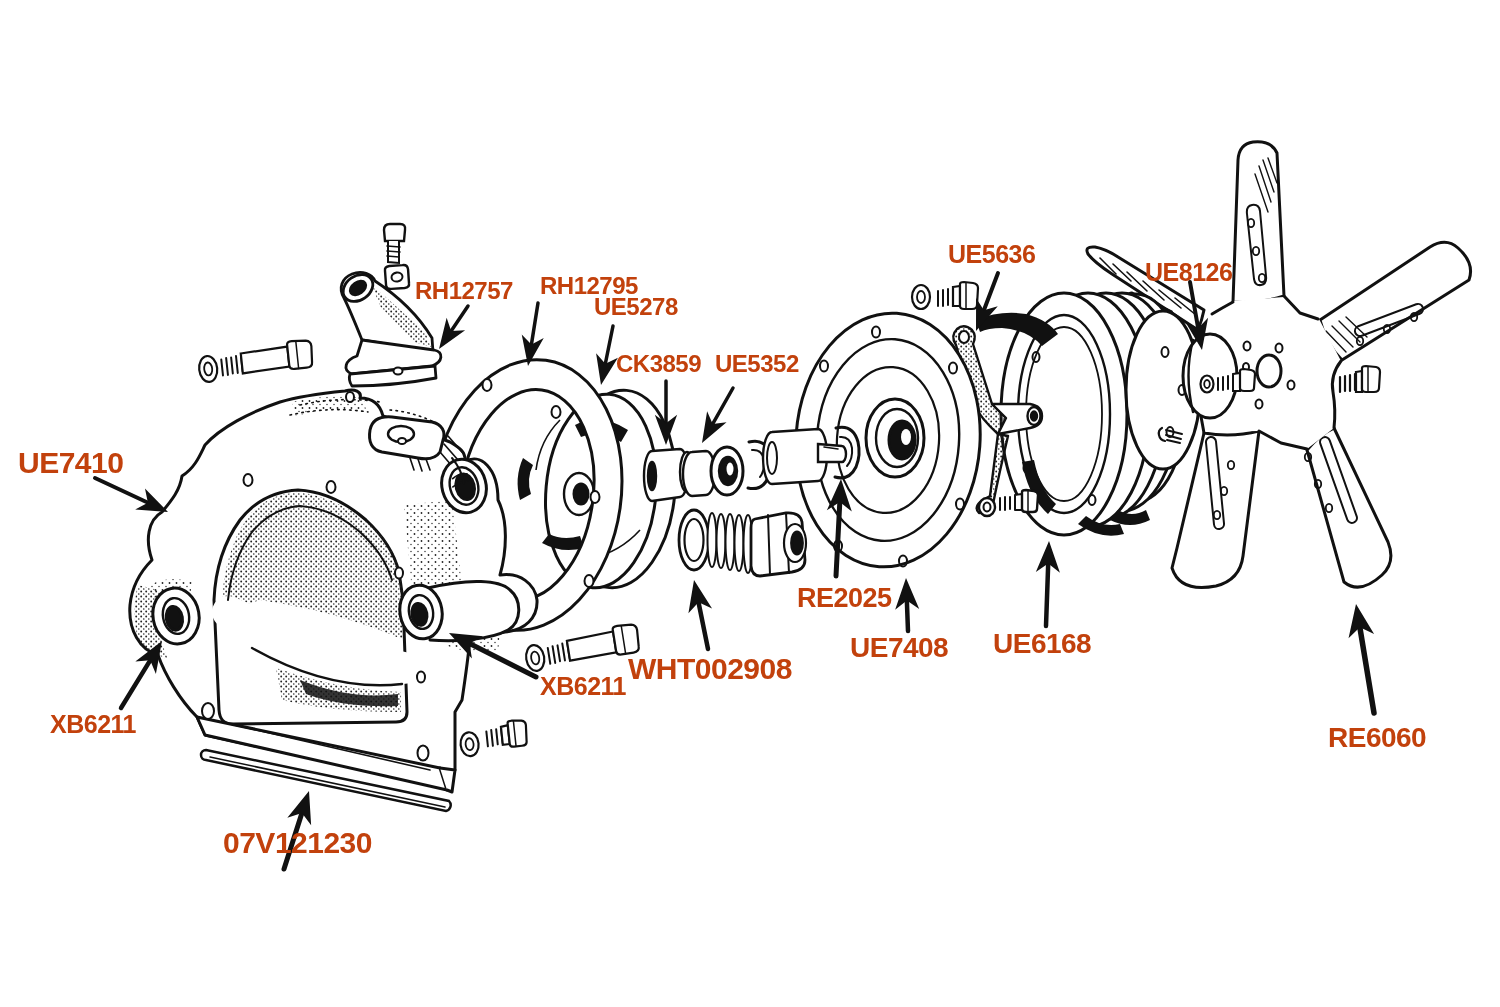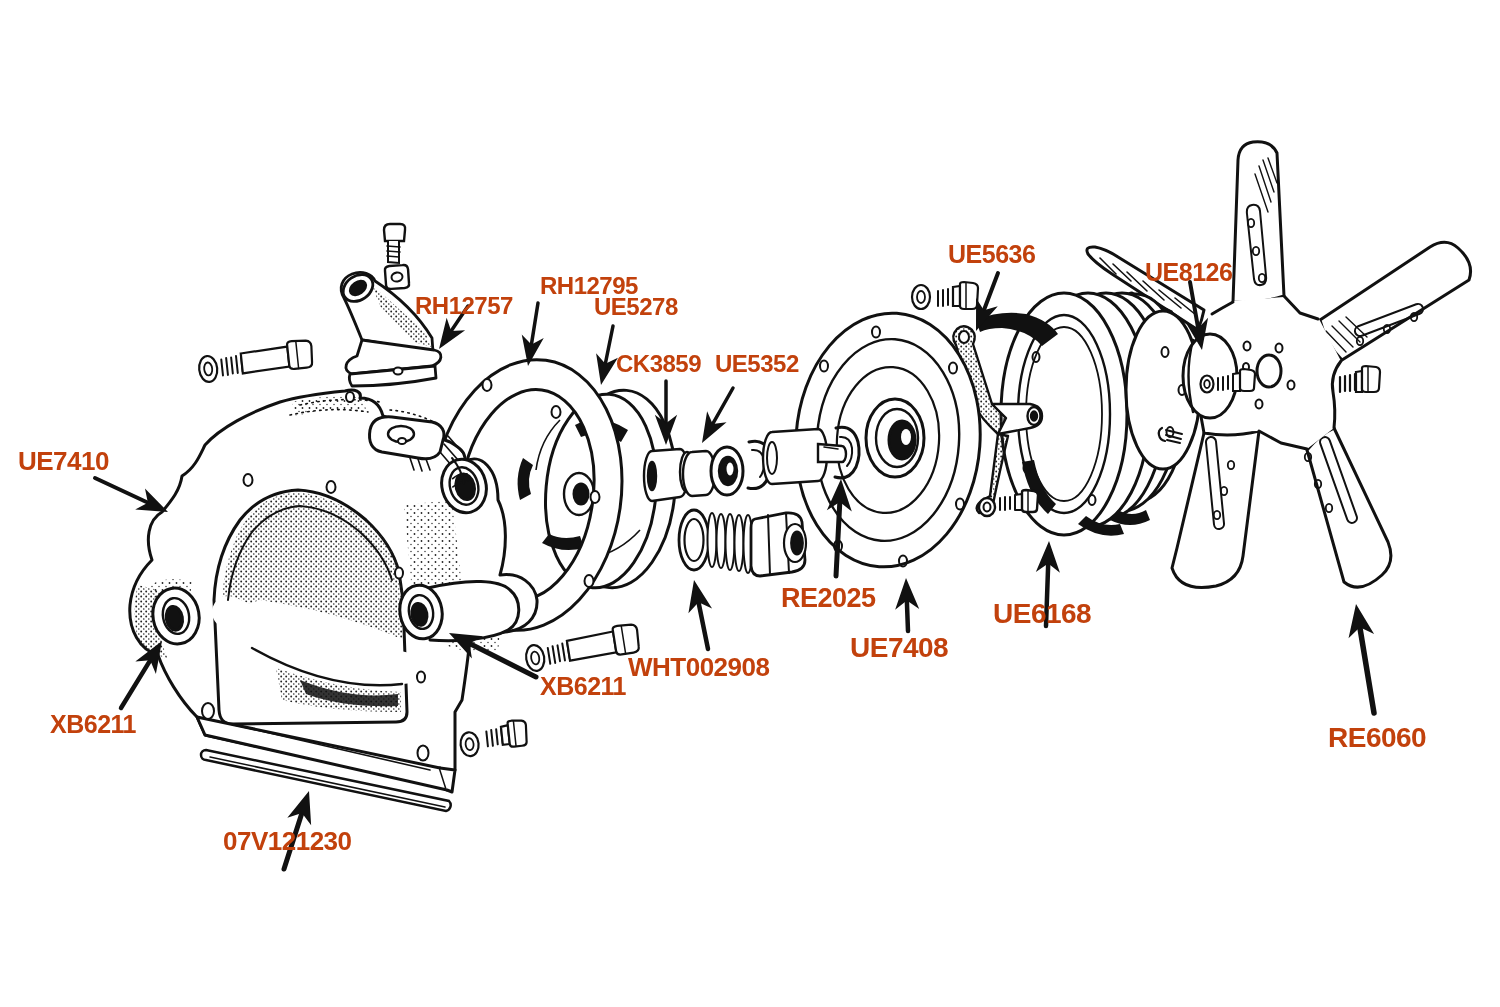--- a/index.html
+++ b/index.html
@@ -1,22 +1,22 @@
 <!DOCTYPE html>
 <html><head>
 <meta charset="utf-8">
 <style>
   html,body{margin:0;padding:0;background:#e8e8e8;}
   #stage{position:relative;width:1500px;height:1007px;background:#ffffff;overflow:hidden;
          font-family:"Liberation Sans",sans-serif;}
   #drawing{position:absolute;left:0;top:0;}
   .lbl{position:absolute;color:#c2410c;font-weight:bold;letter-spacing:-0.5px;
        white-space:nowrap;line-height:1;user-select:none;}
-  .s24{font-size:24px;} .s25{font-size:25px;} .s26{font-size:26px;}
-  .s27{font-size:27px;} .s28{font-size:28px;}
+  .s24{font-size:24px;} .s25{font-size:25px;} .s26{font-size:30px;}
+  .s27{font-size:27px;margin-left:16px;} .s28{font-size:28px;}
 </style>
 </head>
 <body>
 
 <div id="stage">
 
 <svg id="drawing" width="1500" height="1007" viewBox="0 0 1500 1007">
   <defs>
     <pattern id="st1" width="7" height="7" patternUnits="userSpaceOnUse">
       <circle cx="1.5" cy="2" r="0.9" fill="#222"></circle>
@@ -402,30 +402,30 @@
         <polygon points="694,580 712.0531576855911,608.3768567247886 698.4955281423877,602.1565315589106 688.4344204877078,613.1690642721852" stroke="none"></polygon>
         <line x1="121" y1="708" x2="152.16618184458466" y2="657.0698979612885" stroke-width="4.5" stroke-linecap="round"></line>
         <polygon points="162,641 155.88855522046097,674.0728399552661 150.1994182135016,660.2838775535462 135.3320509281546,661.4934865823623" stroke="none"></polygon>
         <line x1="536" y1="677" x2="466.1334341878668" y2="641.6651851065074" stroke-width="5" stroke-linecap="round"></line>
         <polygon points="449,633 483.1971202001604,636.2873956281198 469.5601210254402,643.3982221278088 471.91432709272897,658.5965547269047" stroke="none"></polygon>
         <line x1="284" y1="869" x2="303.13980130435647" y2="809.2838199304078" stroke-width="5" stroke-linecap="round"></line>
         <polygon points="309,791 311.1365307744534,825.288266743156 301.96776156522776,812.9405839164893 287.3294735734015,817.6577996915368" stroke="none"></polygon>
       </g>
 </svg>
 
-<div class="lbl s24" style="left:415px;top:294px">RH12757</div>
+<div class="lbl s24" style="left:415px;top:279px">RH12757</div>
 <div class="lbl s24" style="left:540px;top:274px">RH12795</div>
 <div class="lbl s24" style="left:594px;top:295px">UE5278</div>
 <div class="lbl s24" style="left:616px;top:352px">CK3859</div>
 <div class="lbl s24" style="left:715px;top:352px">UE5352</div>
 <div class="lbl s25" style="left:948px;top:242px">UE5636</div>
 <div class="lbl s25" style="left:1145px;top:260px">UE8126</div>
 <div class="lbl s26" style="left:18px;top:448px">UE7410</div>
 <div class="lbl s27" style="left:781px;top:585px">RE2025</div>
 <div class="lbl s28" style="left:850px;top:634px">UE7408</div>
-<div class="lbl s28" style="left:993px;top:600px">UE6168</div>
+<div class="lbl s28" style="left:993px;top:630px">UE6168</div>
 <div class="lbl s28" style="left:1328px;top:724px">RE6060</div>
 <div class="lbl s26" style="left:628px;top:654px">WHT002908</div>
 <div class="lbl s25" style="left:50px;top:712px">XB6211</div>
 <div class="lbl s25" style="left:540px;top:674px">XB6211</div>
 <div class="lbl s26" style="left:223px;top:828px">07V121230</div>
 
 </div>
 
 </body></html>

